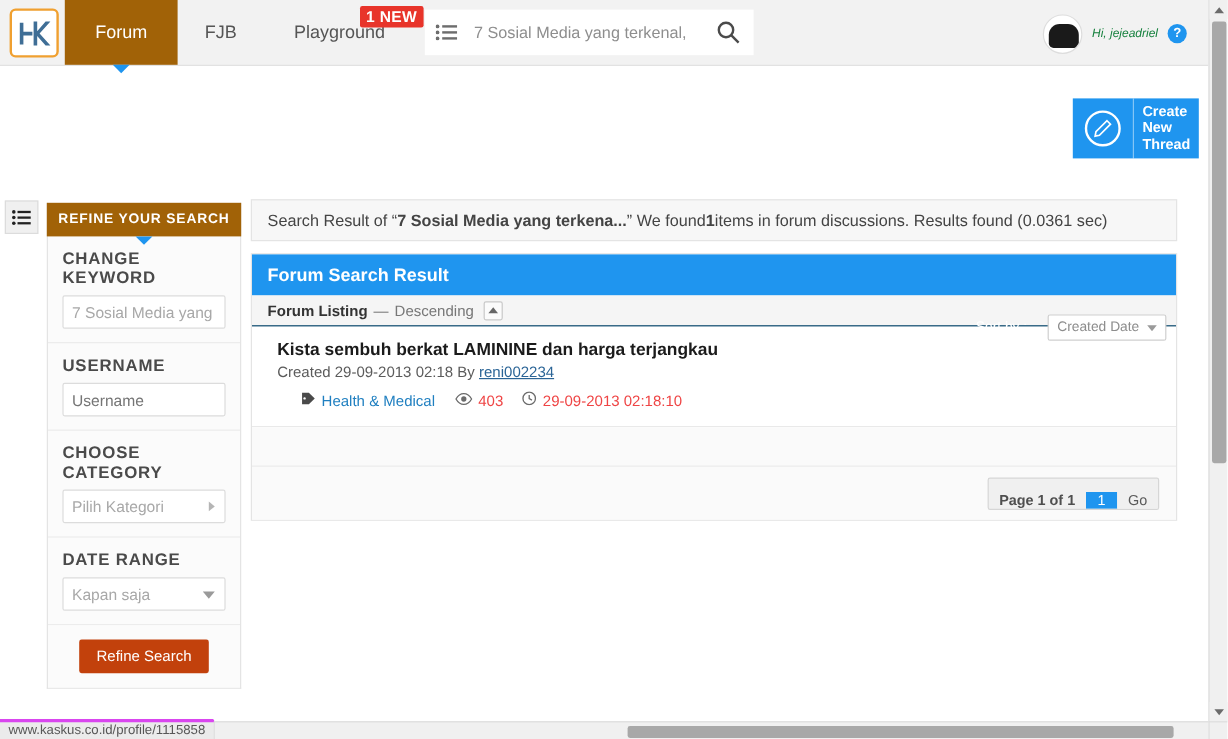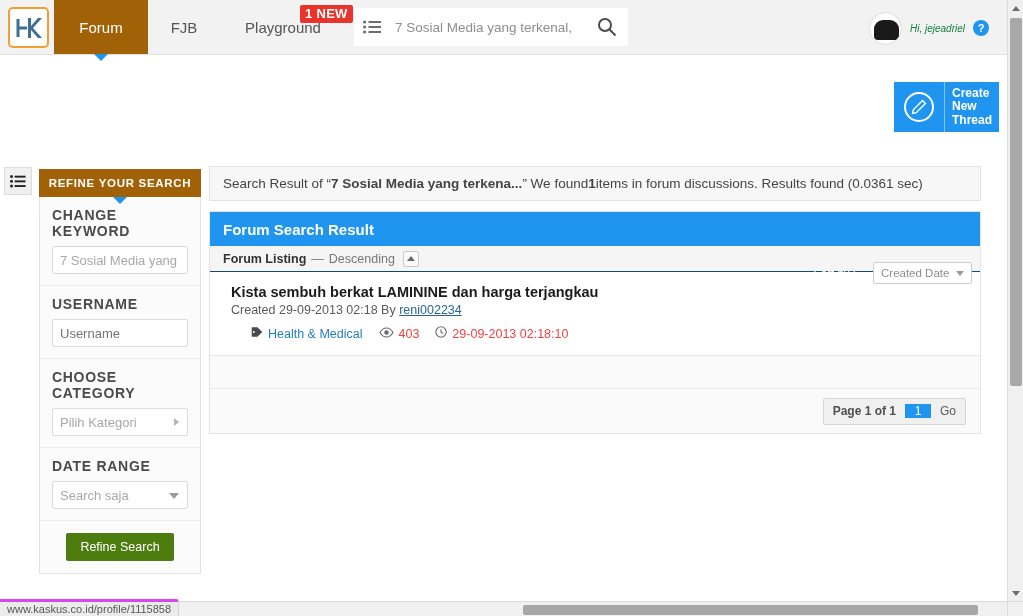--- a/index.html
+++ b/index.html
@@ -290,21 +290,21 @@
     border-left: 5px solid transparent;
     border-right: 5px solid transparent;
     border-top: 6px solid #9a9a9a;
   }
   #refine-footer {
     padding: 12px;
     display: flex; justify-content: center;
     background: #fbfbfb;
   }
   #refine-btn {
-    background: #4d7c0f;
+    background: #c2410c;
     color: #ffffff;
     font-size: 12.5px;
     border: none;
     padding: 7px 14px;
     border-radius: 2px;
     cursor: pointer;
     font-family: "Liberation Sans", sans-serif;
   }
 
   
@@ -436,21 +436,21 @@
     background: #fafafa;
     border-bottom: 1px solid #e9e9e9;
   }
   #pager-row {
     height: 44px;
     background: #fafafa;
     display: flex; align-items: center; justify-content: flex-end;
     padding-right: 14px;
   }
   #pager {
-    display: flex; align-items: center;
+    display: flex; align-items: flex-end;
     height: 27px;
     border: 1px solid #d6d6d6;
     background: #f0f0f0;
     border-radius: 2px;
     overflow: hidden;
   }
   #pager .pg-text {
     display: flex; align-items: center;
     padding: 0 9px;
     font-size: 12px;
@@ -659,21 +659,21 @@
           <div class="field-label">CHOOSE CATEGORY</div>
           <div class="field-select">
             <span>Pilih Kategori</span>
             <span class="arrow-right"></span>
           </div>
         </div>
 
         <div class="field-block">
           <div class="field-label">DATE RANGE</div>
           <div class="field-select">
-            <span>Search saja</span>
+            <span>Kapan saja</span>
             <span class="arrow-down"></span>
           </div>
         </div>
 
         <div id="refine-footer">
           <button id="refine-btn">Refine Search</button>
         </div>
       </div>
     </div>
 

